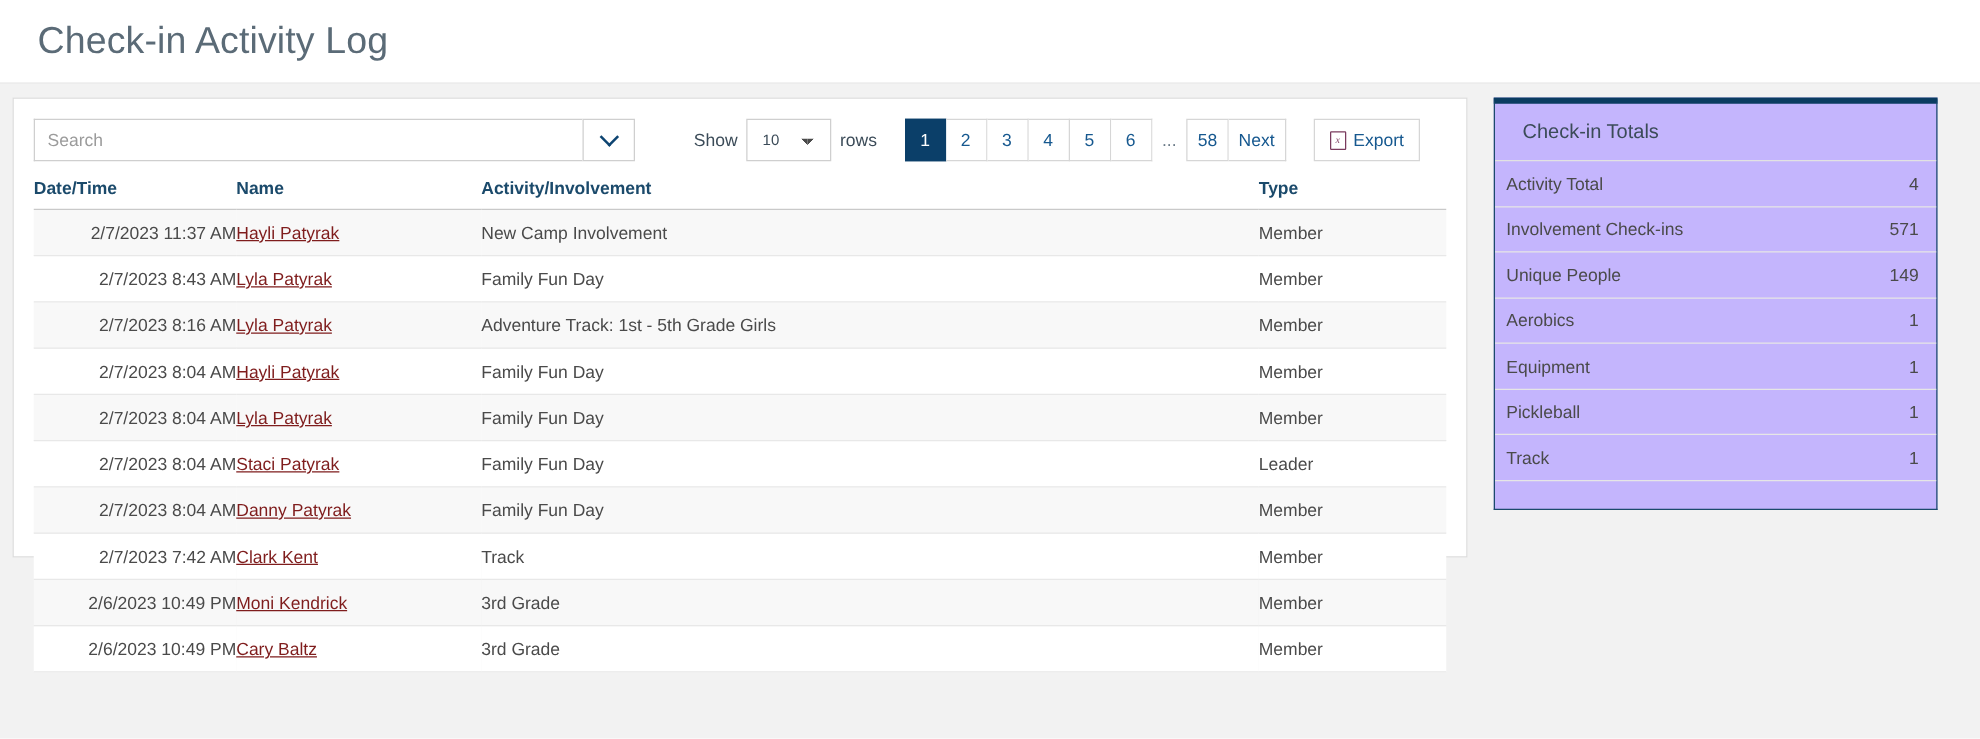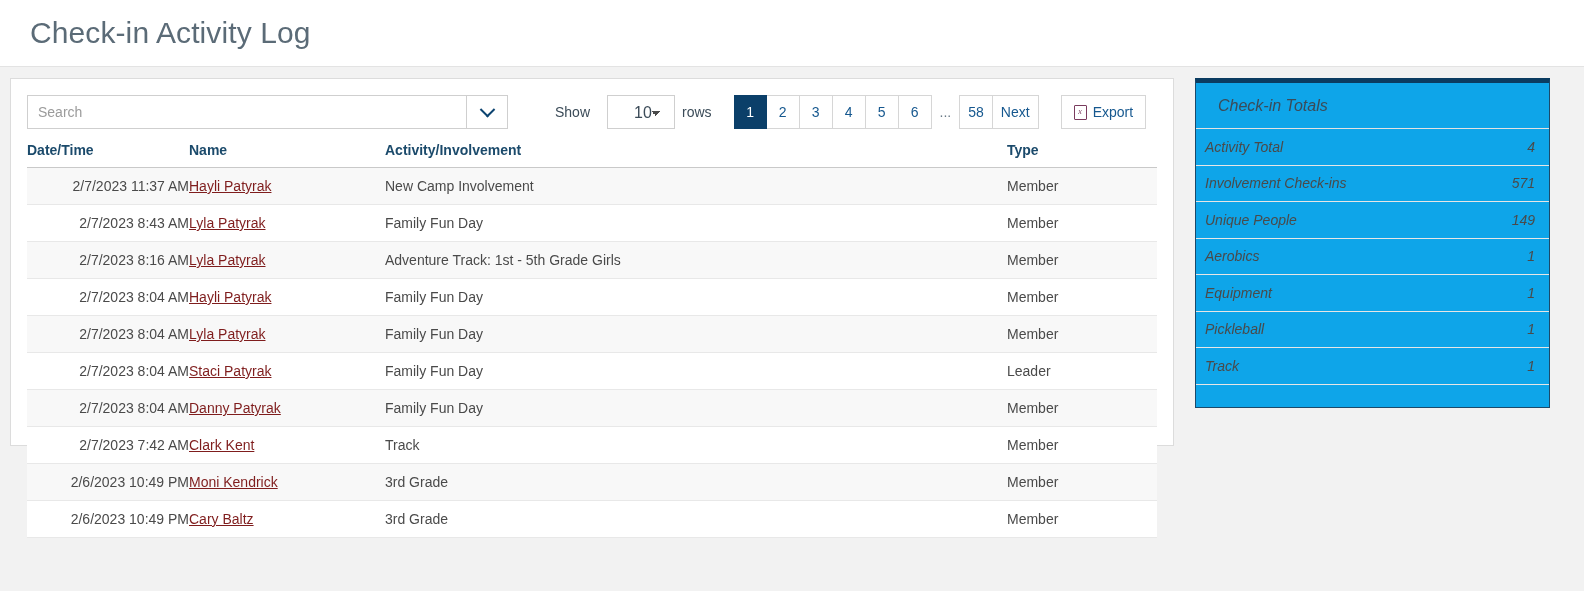--- a/index.html
+++ b/index.html
@@ -95,30 +95,30 @@
     transform: rotate(45deg) translate(-2px,-2px);
   }
 
   .show-group {
     display: flex;
     align-items: center;
     margin-left: 47px;
     font-size: 14px;
     color: #33475b;
   }
-  .show-label { margin-right: 17px; color: #3b4b58; }
+  .show-label { margin-right: 7px; color: #3b4b58; }
   .rows-select {
     width: 68px;
     height: 34px;
     border: 1px solid #cfcfcf;
     background: #fff;
-    font-size: 16px;
+    font-size: 12px;
     color: #3b4b58;
     font-family: "Liberation Sans", sans-serif;
-    padding-left: 26px;
+    padding-left: 12px;
     appearance: none;
     -webkit-appearance: none;
     background-image: linear-gradient(45deg, transparent 50%, #4a4a4a 50%),
                       linear-gradient(135deg, #4a4a4a 50%, transparent 50%);
     background-position: calc(100% - 18px) 15px, calc(100% - 13px) 15px;
     background-size: 5px 5px, 5px 5px;
     background-repeat: no-repeat;
   }
   .rows-after { margin-left: 7px; color: #3b4b58; }
 
@@ -217,25 +217,24 @@
     text-decoration: underline;
     cursor: pointer;
   }
   td.c-act { color: #4a4a4a; }
   td.c-type { color: #4a4a4a; }
 
   
   .totals-panel {
     width: 355px;
     margin-left: 21px;
-    background: #0ea5e9;
+    background: #c4b5fd;
     border: 1px solid #1b4a6b;
     border-top: 5px solid #0b3c61;
     height: 330px;
-    font-style: italic;
   }
   .totals-head {
     font-size: 16px;
     color: #3b4b58;
     padding: 14px 0 13px 22px;
     border-bottom: 1px solid #e2e2e2;
   }
   .totals-row {
     display: flex;
     justify-content: space-between;

